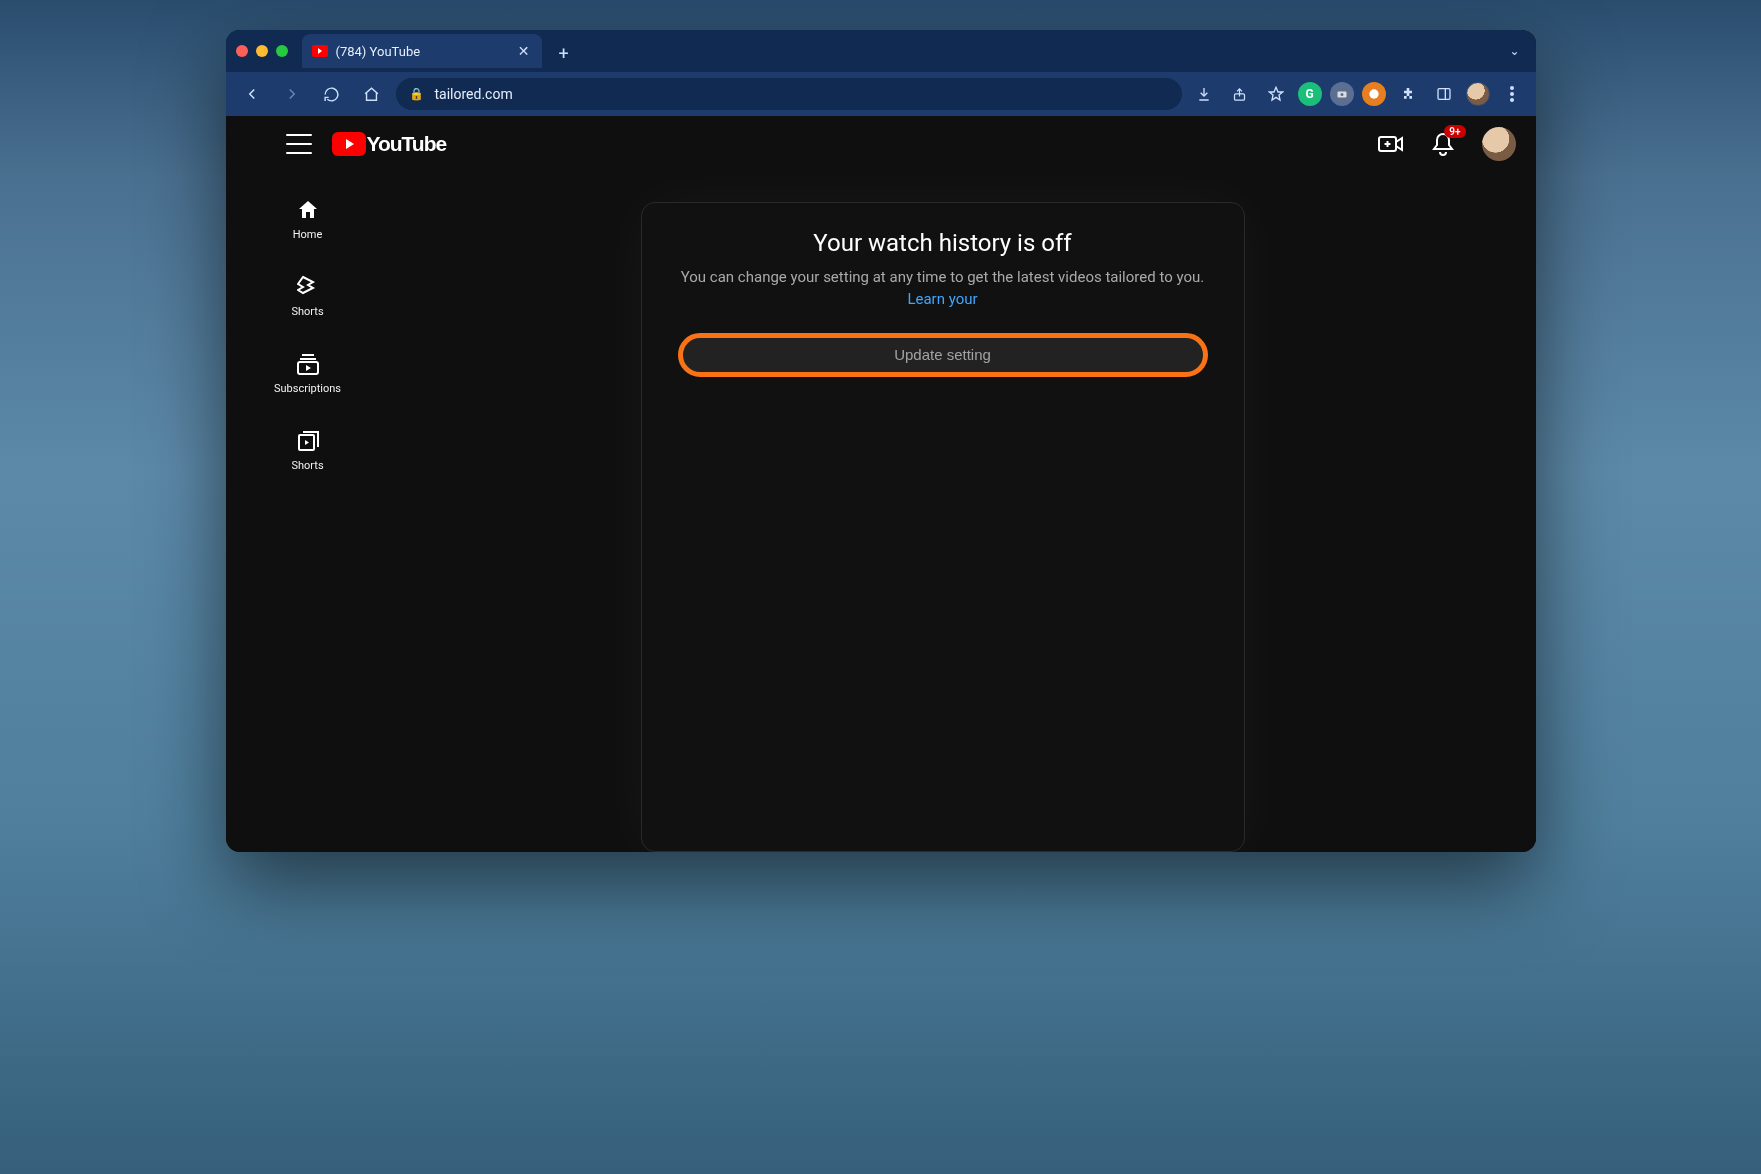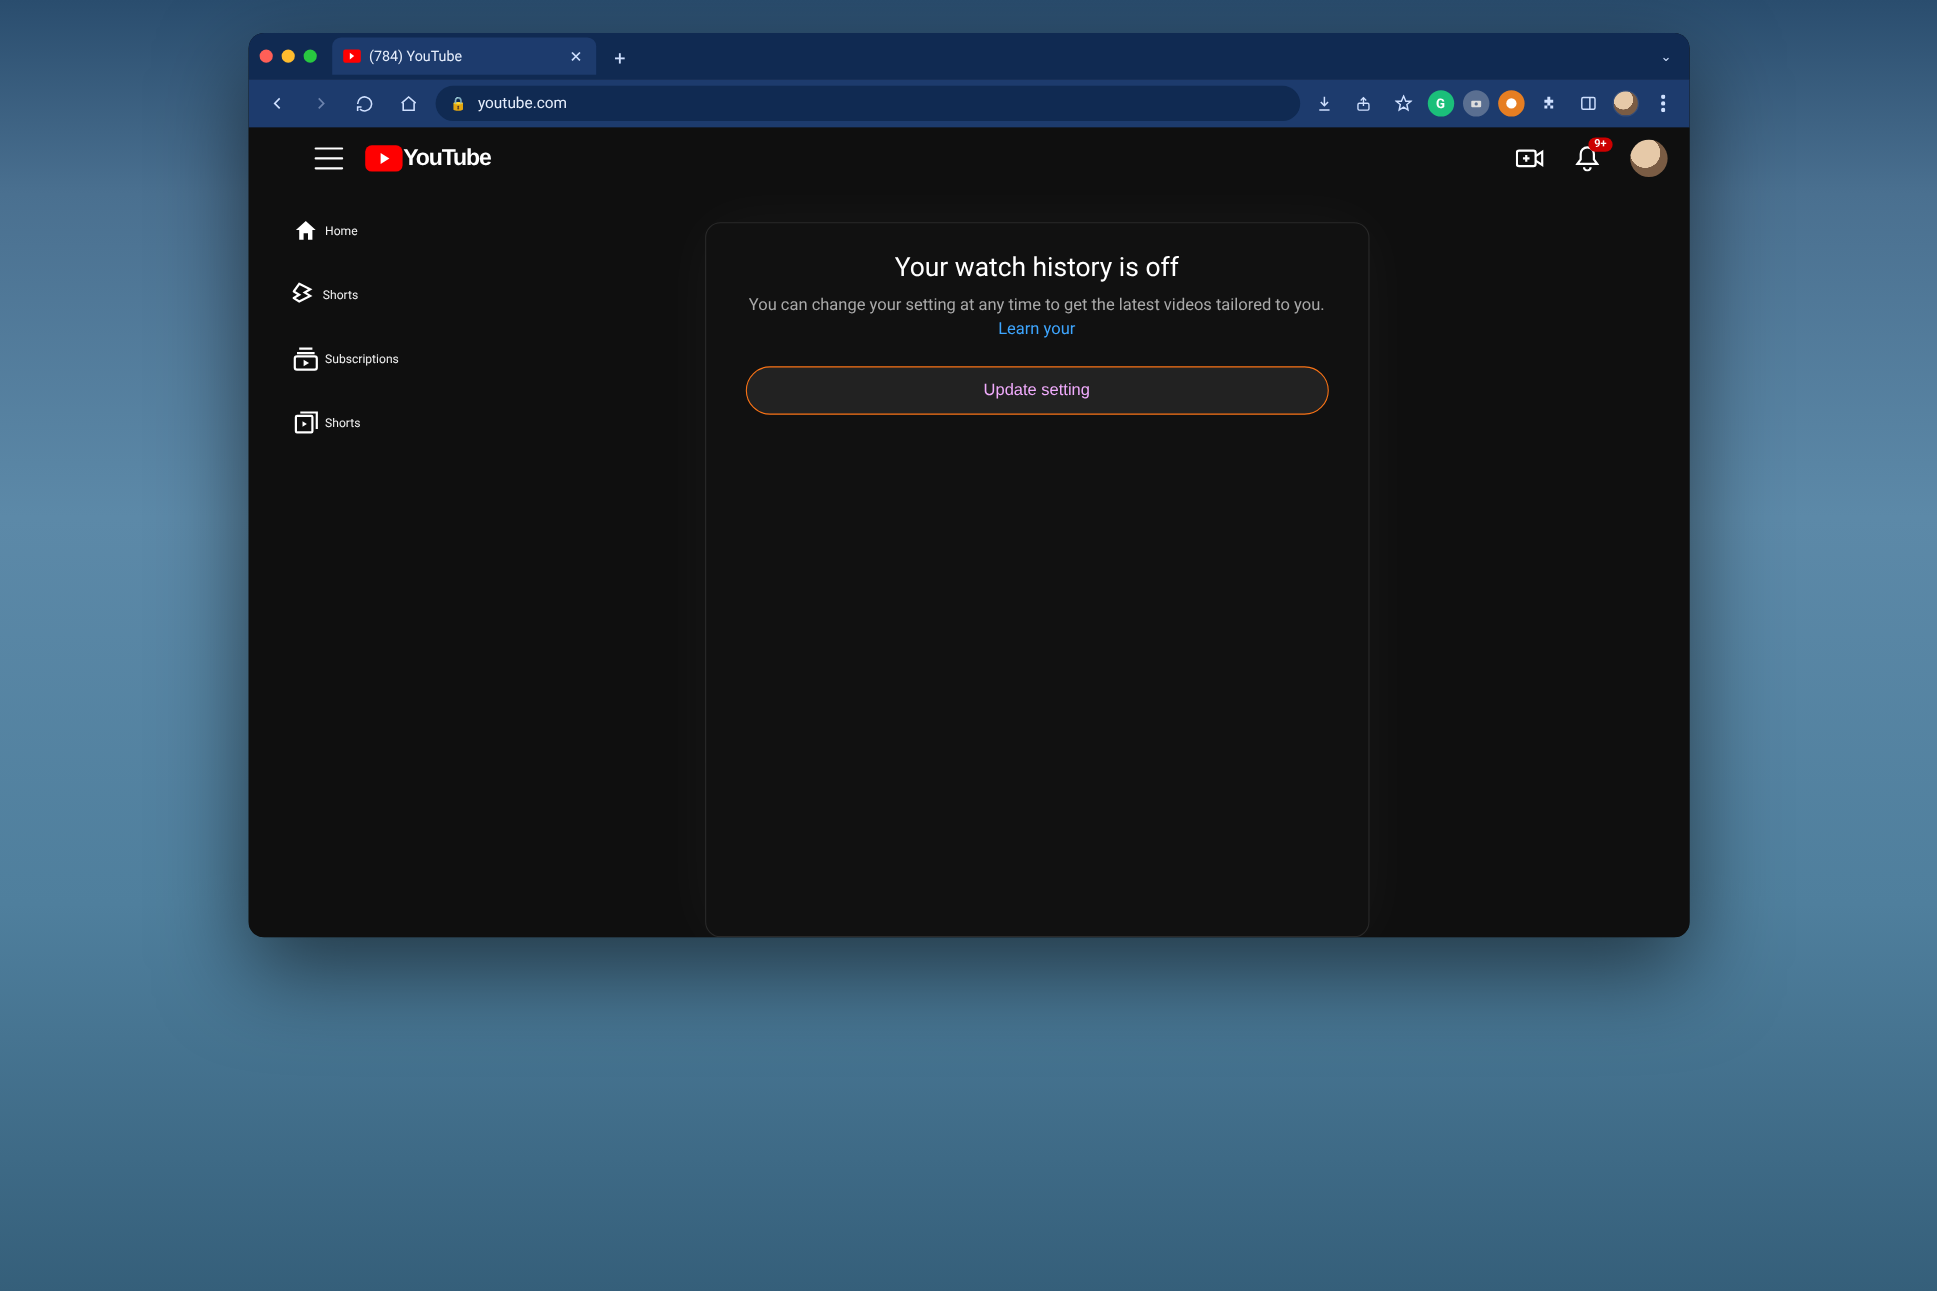--- a/index.html
+++ b/index.html
@@ -128,33 +128,33 @@
   .search-btn{width:68px;height:42px;border:1px solid #303030;border-radius:0 40px 40px 0;background:#222;display:flex;align-items:center;justify-content:center;cursor:pointer;}
   .mic-btn{width:42px;height:42px;border-radius:50%;background:#181818;display:flex;align-items:center;justify-content:center;margin-left:14px;cursor:pointer;}
 
   .masthead-right{margin-left:auto;display:flex;align-items:center;gap:26px;}
   .mh-icon{width:26px;height:26px;display:flex;align-items:center;justify-content:center;cursor:pointer;position:relative;}
   .badge{position:absolute;top:-6px;right:-10px;background:#cc0000;color:#fff;font-size:10px;font-weight:600;border-radius:9px;padding:1px 5px;}
   .avatar-lg{width:34px;height:34px;border-radius:50%;background:radial-gradient(circle at 40% 35%,#e6c9a8 0 45%,#7a5c44 46% 100%);cursor:pointer;}
 
   .yt-body{flex:1;display:flex;}
   .sidebar{width:84px;display:flex;flex-direction:column;padding-top:12px;gap:6px;}
-  .side-item{display:flex;flex-direction:row;align-items:center;gap:6px;padding:14px 0;border-radius:10px;cursor:pointer;font-size:11px;color:#f1f1f1;}
+  .side-item{display:flex;flex-direction:column;align-items:center;gap:6px;padding:14px 0;border-radius:10px;cursor:pointer;font-size:11px;color:#f1f1f1;}
   .side-ico{height:24px;display:flex;align-items:center;justify-content:center;}
 
   .content{flex:1;display:flex;justify-content:center;padding-top:30px;}
   .card{
     width:604px;border:1px solid #2a2a2a;border-radius:14px;background:#111;
     padding:26px 36px 26px;text-align:center;
     box-shadow:0 0 60px rgba(255,255,255,.04);
   }
   .card h2{font-size:24px;font-weight:400;margin-bottom:10px;}
   .card p{color:#a9a9a9;font-size:15px;line-height:1.45;}
   .card a{color:#3ea6ff;text-decoration:none;}
-  .update-btn{margin-top:22px;width:100%;height:44px;border-radius:22px;background:#222;border:1px solid #f97316;color:#f0abfc;font-size:15px;font-weight:500;cursor:pointer;}
+  .update-btn{margin-top:22px;width:100%;height:44px;border-radius:22px;background:#222;border:5px solid #f97316;color:#a3a3a3;font-size:15px;font-weight:500;cursor:pointer;}
 
   svg{display:block;}
 </style>
 </head>
 <body>
 
 <div class="browser-window">
 
   <div class="tab-strip">
     <div class="traffic-lights">
@@ -189,21 +189,21 @@
         </svg>
     </div>
     <div class="nav-btn">
       <svg width="17" height="17" viewBox="0 0 24 24" fill="none" stroke="currentColor" stroke-width="2">
           <path d="M3 11l9-8 9 8"></path>
           <path d="M5 10v10h14V10"></path>
         </svg>
     </div>
     <div class="omnibox">
       <span class="lock">🔒</span>
-      <span>youtube.com</span>
+      <span>tailored.com</span>
     </div>
     <div class="toolbar-right">
       <div class="ticon">
           <svg width="16" height="16" viewBox="0 0 24 24" fill="none" stroke="currentColor" stroke-width="2">
             <path d="M12 3v12"></path>
             <path d="M7 10l5 5 5-5"></path>
             <path d="M5 21h14"></path>
           </svg>
         </div>
       <div class="ticon">

